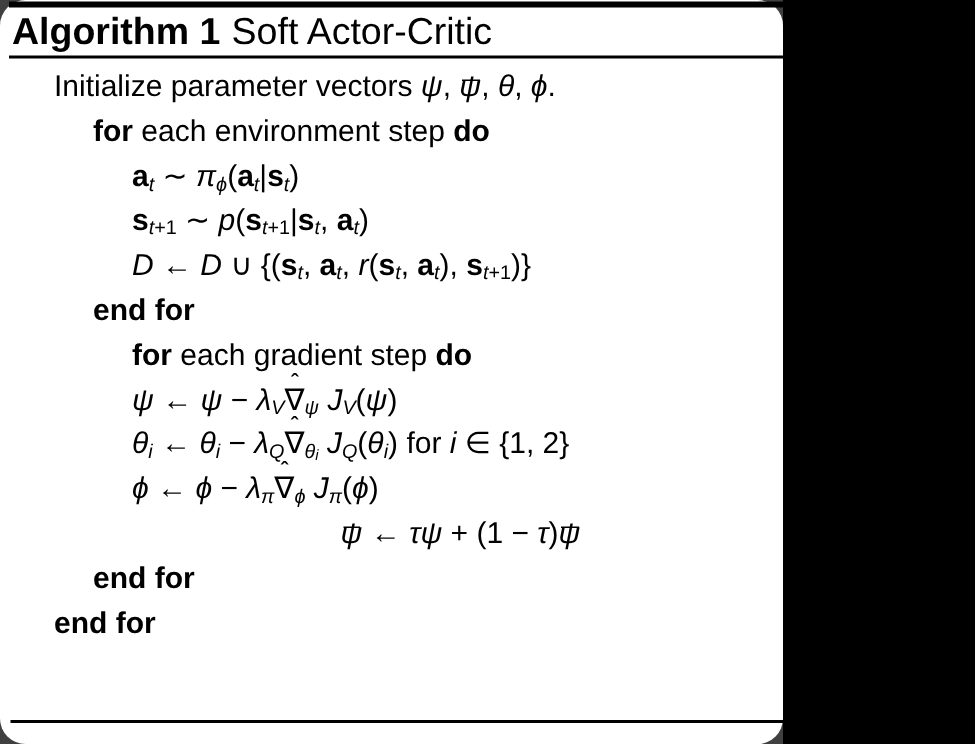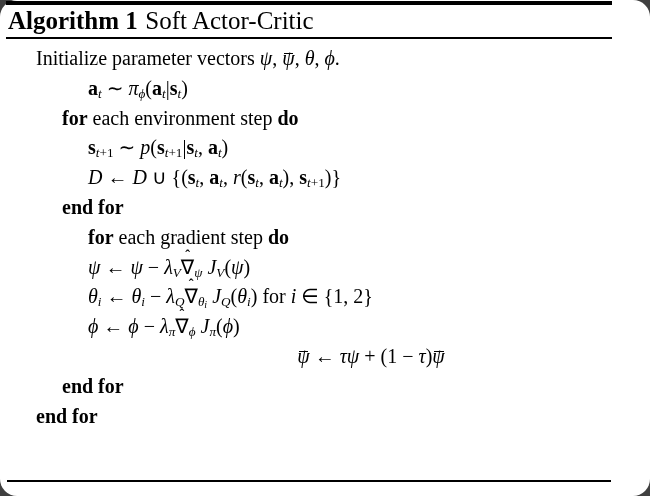--- a/index.html
+++ b/index.html
@@ -1,21 +1,21 @@
 <!DOCTYPE html>
 <html><head>
 <meta charset="utf-8">
 <style>
   html,body{margin:0;padding:0;background:#000;}
   .canvas{
     position:relative;
-    width:650px;height:496px;
+    width:522px;height:496px;
     background:#404040;
     overflow:hidden;
-    font-family:Liberation Serif, serif;
+    font-family:Liberation Sans, sans-serif;
   }
   .paper{
     position:absolute;inset:0;
     background:#fff;
     border-radius:17px;
     color:#000;
   }
   .rule{position:absolute;background:#000;}
   .rule-top{left:6px;top:1px;width:606px;height:4px;}
   .rule-mid{left:6px;top:37px;width:606px;height:2px;}
@@ -55,22 +55,22 @@
 
 <div class="canvas">
   <div class="paper">
     <div class="rule rule-top"></div>
     <div class="header">
       <span class="label">Algorithm 1</span><span class="title">Soft Actor-Critic</span>
     </div>
     <div class="rule rule-mid"></div>
     <div class="algo-body" id="algo-body">
         <div class="line" style="padding-left: 32px;"><span class="rm">Initialize parameter vectors </span><span class="it">ψ</span><span class="rm">, </span><span class="it bar">ψ</span><span class="rm">, </span><span class="it">θ</span><span class="rm">, </span><span class="it">ϕ</span><span class="rm">.</span></div>
+        <div class="line" style="padding-left: 58px;"><span class="kw">for</span><span class="rm"> each environment step </span><span class="kw">do</span></div>
         <div class="line" style="padding-left: 84px;"><span class="bf">a</span><span class="it sub">t</span><span class="rm"> ∼ </span><span class="it">π</span><span class="it sub">ϕ</span><span class="rm">(</span><span class="bf">a</span><span class="it sub">t</span><span class="rm">|</span><span class="bf">s</span><span class="it sub">t</span><span class="rm">)</span></div>
-        <div class="line" style="padding-left: 58px;"><span class="kw">for</span><span class="rm"> each environment step </span><span class="kw">do</span></div>
         <div class="line" style="padding-left: 84px;"><span class="bf">s</span><span class="it sub">t</span><span class="rm sub">+1</span><span class="rm"> ∼ </span><span class="it">p</span><span class="rm">(</span><span class="bf">s</span><span class="it sub">t</span><span class="rm sub">+1</span><span class="rm">|</span><span class="bf">s</span><span class="it sub">t</span><span class="rm">, </span><span class="bf">a</span><span class="it sub">t</span><span class="rm">)</span></div>
         <div class="line" style="padding-left: 84px;"><span class="it">D</span><span class="rm"> ← </span><span class="it">D</span><span class="rm"> ∪ {(</span><span class="bf">s</span><span class="it sub">t</span><span class="rm">, </span><span class="bf">a</span><span class="it sub">t</span><span class="rm">, </span><span class="it">r</span><span class="rm">(</span><span class="bf">s</span><span class="it sub">t</span><span class="rm">, </span><span class="bf">a</span><span class="it sub">t</span><span class="rm">), </span><span class="bf">s</span><span class="it sub">t</span><span class="rm sub">+1</span><span class="rm">)}</span></div>
         <div class="line" style="padding-left: 58px;"><span class="kw">end for</span></div>
         <div class="line" style="padding-left: 84px;"><span class="kw">for</span><span class="rm"> each gradient step </span><span class="kw">do</span></div>
         <div class="line" style="padding-left: 84px;"><span class="it">ψ</span><span class="rm"> ← </span><span class="it">ψ</span><span class="rm"> − </span><span class="it">λ</span><span class="it sub">V</span><span class="rm hat"><span class="hat-mark">ˆ</span>∇</span><span class="it sub">ψ</span><span class="rm"> </span><span class="it">J</span><span class="it sub">V</span><span class="rm">(</span><span class="it">ψ</span><span class="rm">)</span></div>
         <div class="line" style="padding-left: 84px;"><span class="it">θ</span><span class="it sub">i</span><span class="rm"> ← </span><span class="it">θ</span><span class="it sub">i</span><span class="rm"> − </span><span class="it">λ</span><span class="it sub">Q</span><span class="rm hat"><span class="hat-mark">ˆ</span>∇</span><span class="it sub">θ</span><span class="it sub2">i</span><span class="rm"> </span><span class="it">J</span><span class="it sub">Q</span><span class="rm">(</span><span class="it">θ</span><span class="it sub">i</span><span class="rm">) for </span><span class="it">i</span><span class="rm"> ∈ {1, 2}</span></div>
         <div class="line" style="padding-left: 84px;"><span class="it">ϕ</span><span class="rm"> ← </span><span class="it">ϕ</span><span class="rm"> − </span><span class="it">λ</span><span class="it sub">π</span><span class="rm hat"><span class="hat-mark">ˆ</span>∇</span><span class="it sub">ϕ</span><span class="rm"> </span><span class="it">J</span><span class="it sub">π</span><span class="rm">(</span><span class="it">ϕ</span><span class="rm">)</span></div>
         <div class="line" style="padding-left: 84px; text-align: center;"><span class="it bar">ψ</span><span class="rm"> ← </span><span class="it">τ</span><span class="it">ψ</span><span class="rm"> + (1 − </span><span class="it">τ</span><span class="rm">)</span><span class="it bar">ψ</span></div>
         <div class="line" style="padding-left: 58px;"><span class="kw">end for</span></div>
         <div class="line" style="padding-left: 32px;"><span class="kw">end for</span></div>

